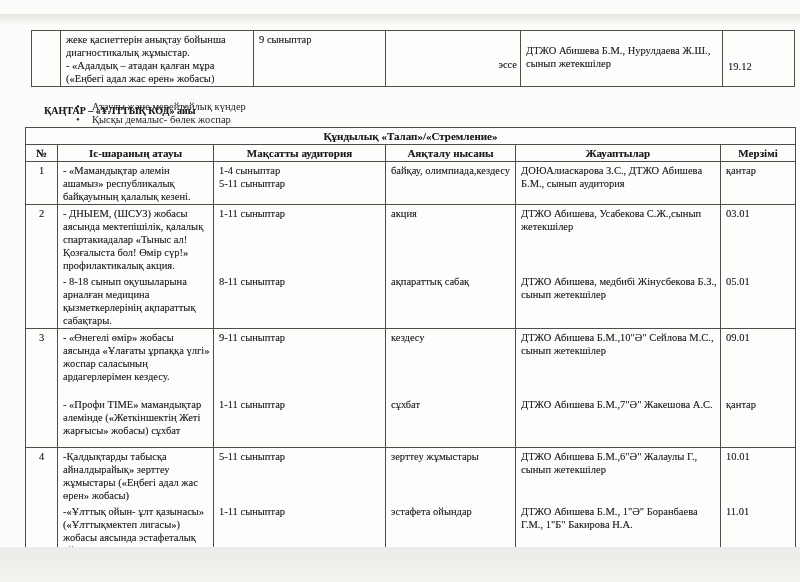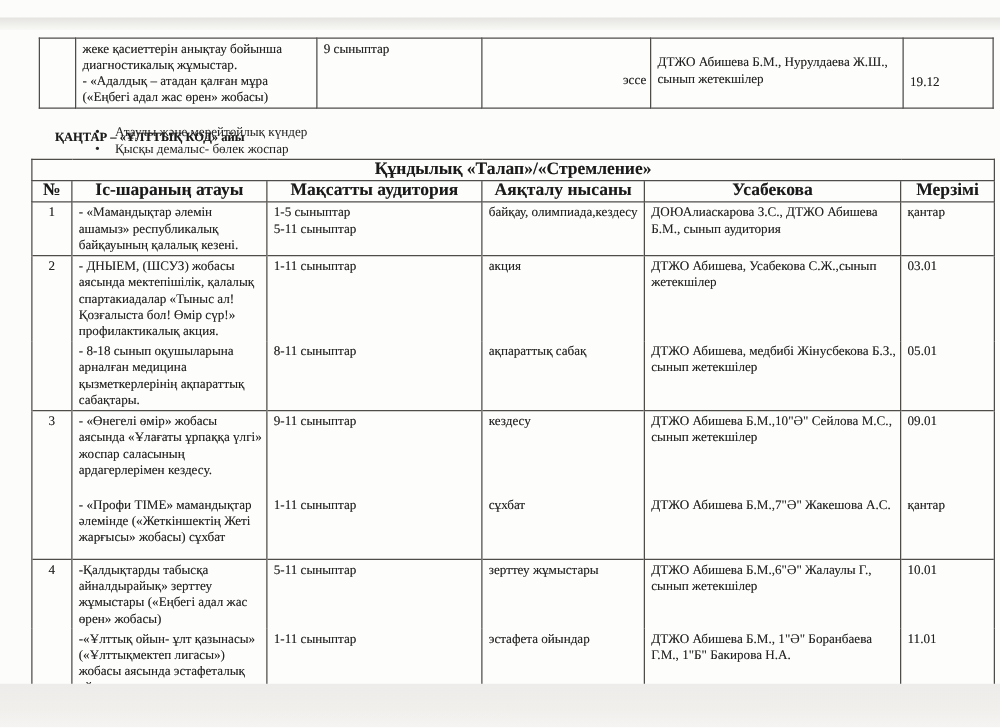--- a/index.html
+++ b/index.html
@@ -37,21 +37,21 @@
     font-weight:bold; font-size:10px; color:#1c1c1c;
     text-shadow:0 0 0.5px rgba(40,40,40,0.5);
   }
   .bullets { position:absolute; left:76px; top:100px; }
   .bullet-row { height:13px; white-space:nowrap; }
   .bullet-glyph { display:inline-block; width:16px; font-size:11px; }
 
   .tbl-main { left:25px; top:127px; width:770px; border:1px solid #4f4d4a; }
   .tbl-main tr.row-title td, .tbl-main tr.row-head th {
     border:1px solid #4f4d4a; text-align:center; font-weight:bold;
-    font-size:14px; line-height:12px; padding:2px; white-space:normal; color:#1b1b1b;
+    font-size:11px; line-height:12px; padding:2px; white-space:normal; color:#1b1b1b;
   }
   .tbl-main tr.grp-start td { border-top:1px solid #4f4d4a; }
   .c-no { text-align:center; padding-left:1px; padding-right:1px; }
   .h40{height:40px} .h65{height:65px} .h45{height:45px}
   .h67{height:67px} .h52{height:52px} .h51{height:51px} .h53{height:53px} .h12{height:12px}
 </style>
 </head>
 <body>
 
 <div class="page">
@@ -97,28 +97,28 @@
     </colgroup>
     <tbody>
         <tr class="row-title">
       <td colspan="6">Құндылық  «Талап»/«Стремление»</td>
     </tr>
     <tr class="row-head">
       <th>№</th>
       <th>Іс-шараның атауы</th>
       <th>Мақсатты аудитория</th>
       <th>Аяқталу нысаны</th>
-      <th>Усабекова</th>
+      <th>Жауаптылар</th>
       <th>Мерзімі</th>
     </tr>
 
     <tr class="grp-start h40">
       <td class="c-no">1</td>
       <td>- «Мамандықтар әлемін ашамыз» республикалық байқауының қалалық кезені.</td>
-      <td>1-5  сыныптар
+      <td>1-4  сыныптар
 5-11 сыныптар</td>
       <td>байқау, олимпиада,кездесу</td>
       <td>ДОЮАлиаскарова З.С., ДТЖО Абишева Б.М., сынып аудитория</td>
       <td>қантар</td>
     </tr>
 
     <tr class="grp-start h65">
       <td class="c-no" rowspan="2">2</td>
       <td>- ДНЫЕМ, (ШСУЗ) жобасы аясында мектепішілік, қалалық спартакиадалар «Тыныс ал! Қозғалыста бол! Өмір сүр!» профилактикалық акция.</td>
       <td>1-11 сыныптар</td>

